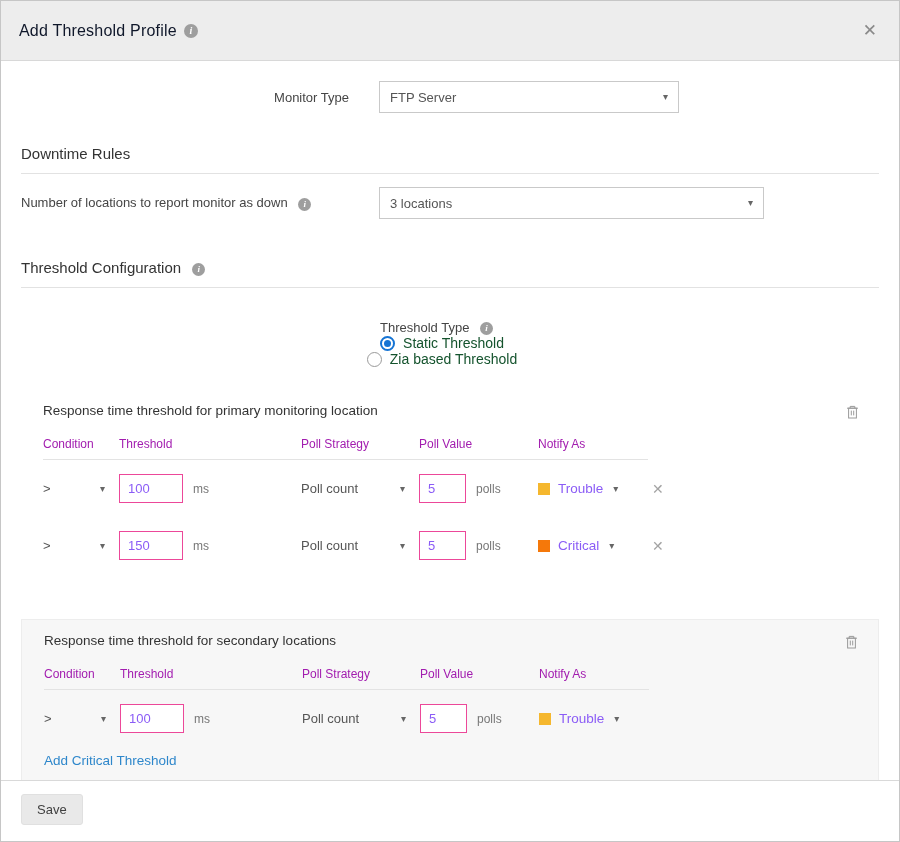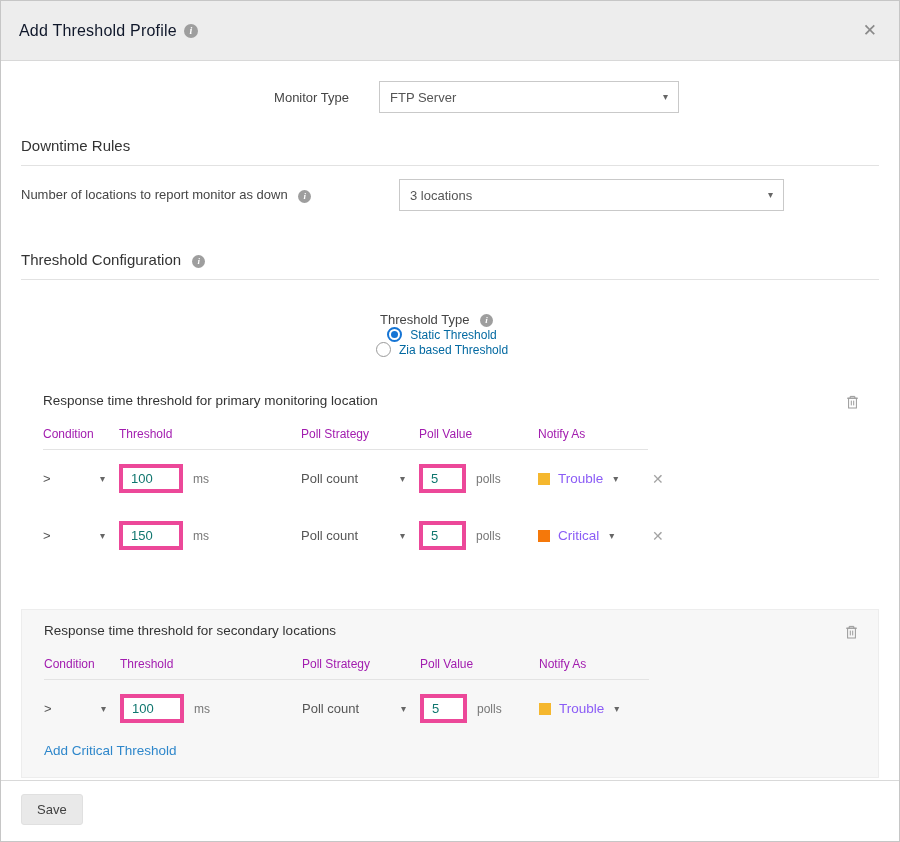--- a/index.html
+++ b/index.html
@@ -24,44 +24,44 @@
 
   .select { width:300px; height:32px; border:1px solid #c9c9c9; background:#fff; display:flex; align-items:center; justify-content:space-between; padding:0 10px; font-size:13px; color:#555; cursor:pointer; }
   .select.wide { width:385px; }
   .caret { font-size:10px; color:#666; line-height:1; }
   .text-input { width:300px; height:32px; border:1px solid #c9c9c9; padding:0 10px; font-size:13px; color:#8a8a8a; font-family:inherit; outline:none; background:#fff; }
 
   .section { margin-top:40px; }
   .section-title { font-size:15px; color:#333; }
   .section-rule { border-bottom:1px solid #e2e2e2; margin-top:11px; }
 
-  .locations-row { display:flex; align-items:center; margin-top:13px;gap:20px; }
+  .locations-row { display:flex; align-items:center; margin-top:13px; }
   .locations-label { font-size:13px; color:#454545; width:358px; flex:0 0 auto; }
 
   .ttype-row { display:flex; align-items:center; margin-top:32px; margin-left:10px;flex-direction:column; }
   .ttype-label { font-size:13px; color:#454545; width:150px; flex:0 0 auto; }
   .radio-opt { display:flex; align-items:center; margin-right:26px; cursor:pointer; }
   .radio { width:15px; height:15px; border-radius:50%; border:1px solid #9a9a9a; background:#fff; margin-right:8px; position:relative; flex:0 0 auto; }
   .radio.checked { border:2px solid #1574d4; }
   .radio.checked::after { content:""; position:absolute; left:2px; top:2px; width:7px; height:7px; border-radius:50%; background:#1574d4; }
-  .radio-label { font-size:12px; color:#0369a1; }
+  .radio-label { font-size:14px; color:#14532d; }
 
   
   .panel { margin-top:23px; padding:13px 18px 20px 22px; }
   .panel.secondary { background:#f7f7f7; border:1px solid #ededed; margin-top:39px; padding-bottom:18px; }
   .panel-head { display:flex; align-items:flex-start; justify-content:space-between; }
   .panel-title { font-size:13.5px; color:#333; }
   .trash-btn { cursor:pointer; line-height:0; padding:2px; }
 
   .t-head-row { width:605px; display:grid; grid-template-columns:76px 182px 118px 119px 110px; border-bottom:1px solid #e3e3e3; padding:16px 0 8px; font-size:12px; color:#a21caf; }
   .t-row { display:grid; grid-template-columns:76px 182px 118px 119px 110px 40px; align-items:center; margin-top:28px; }
   .t-row.first { margin-top:14px; }
   .cell-flex { display:flex; align-items:center; }
   .cond-box { display:flex; align-items:center; justify-content:space-between; width:62px; font-size:13px; color:#555; cursor:pointer; }
-  .num-input { height:29px; border:4px solid #ec4899; padding:0 8px; font-size:13px; color:#0f766e; font-family:inherit; outline:none; background:#fff; }
+  .num-input { height:29px; border:1px solid #ec4899; padding:0 8px; font-size:13px; color:#8b5cf6; font-family:inherit; outline:none; background:#fff; }
   .num-input.ms { width:64px; }
   .num-input.polls { width:47px; }
   .unit { font-size:12px; color:#777; margin-left:10px; }
   .strategy-box { display:flex; align-items:center; justify-content:space-between; width:104px; font-size:13px; color:#555; cursor:pointer; }
   .notify-box { display:flex; align-items:center; cursor:pointer; }
   .swatch { width:12px; height:12px; margin-right:8px; flex:0 0 auto; }
   .notify-label { font-size:13.5px; color:#8b5cf6; margin-right:10px; }
   .row-remove { color:#a3a3a3; font-size:14px; cursor:pointer; justify-self:start; margin-left:4px; }
   .add-link { display:inline-block; margin-top:20px; font-size:13.5px; color:#2e87cb; cursor:pointer; text-decoration:none;text-align:center; }
 
@@ -86,21 +86,21 @@
       <div class="form-label">Monitor Type</div>
       <div class="form-control-wrap">
         <div class="select">
           <span>FTP Server</span>
           <span class="caret">▾</span>
         </div>
       </div>
     </div>
 
 
-    <div class="section" style="margin-top:24px;">
+    <div class="section" style="margin-top:32px;">
       <div class="section-title">Downtime Rules</div>
       <div class="section-rule"></div>
       <div class="locations-row">
         <div class="locations-label">
           <span>Number of locations to report monitor as down</span>
           <span class="info-icon sm">i</span>
         </div>
         <div class="select wide">
           <span>3 locations</span>
           <span class="caret">▾</span>

